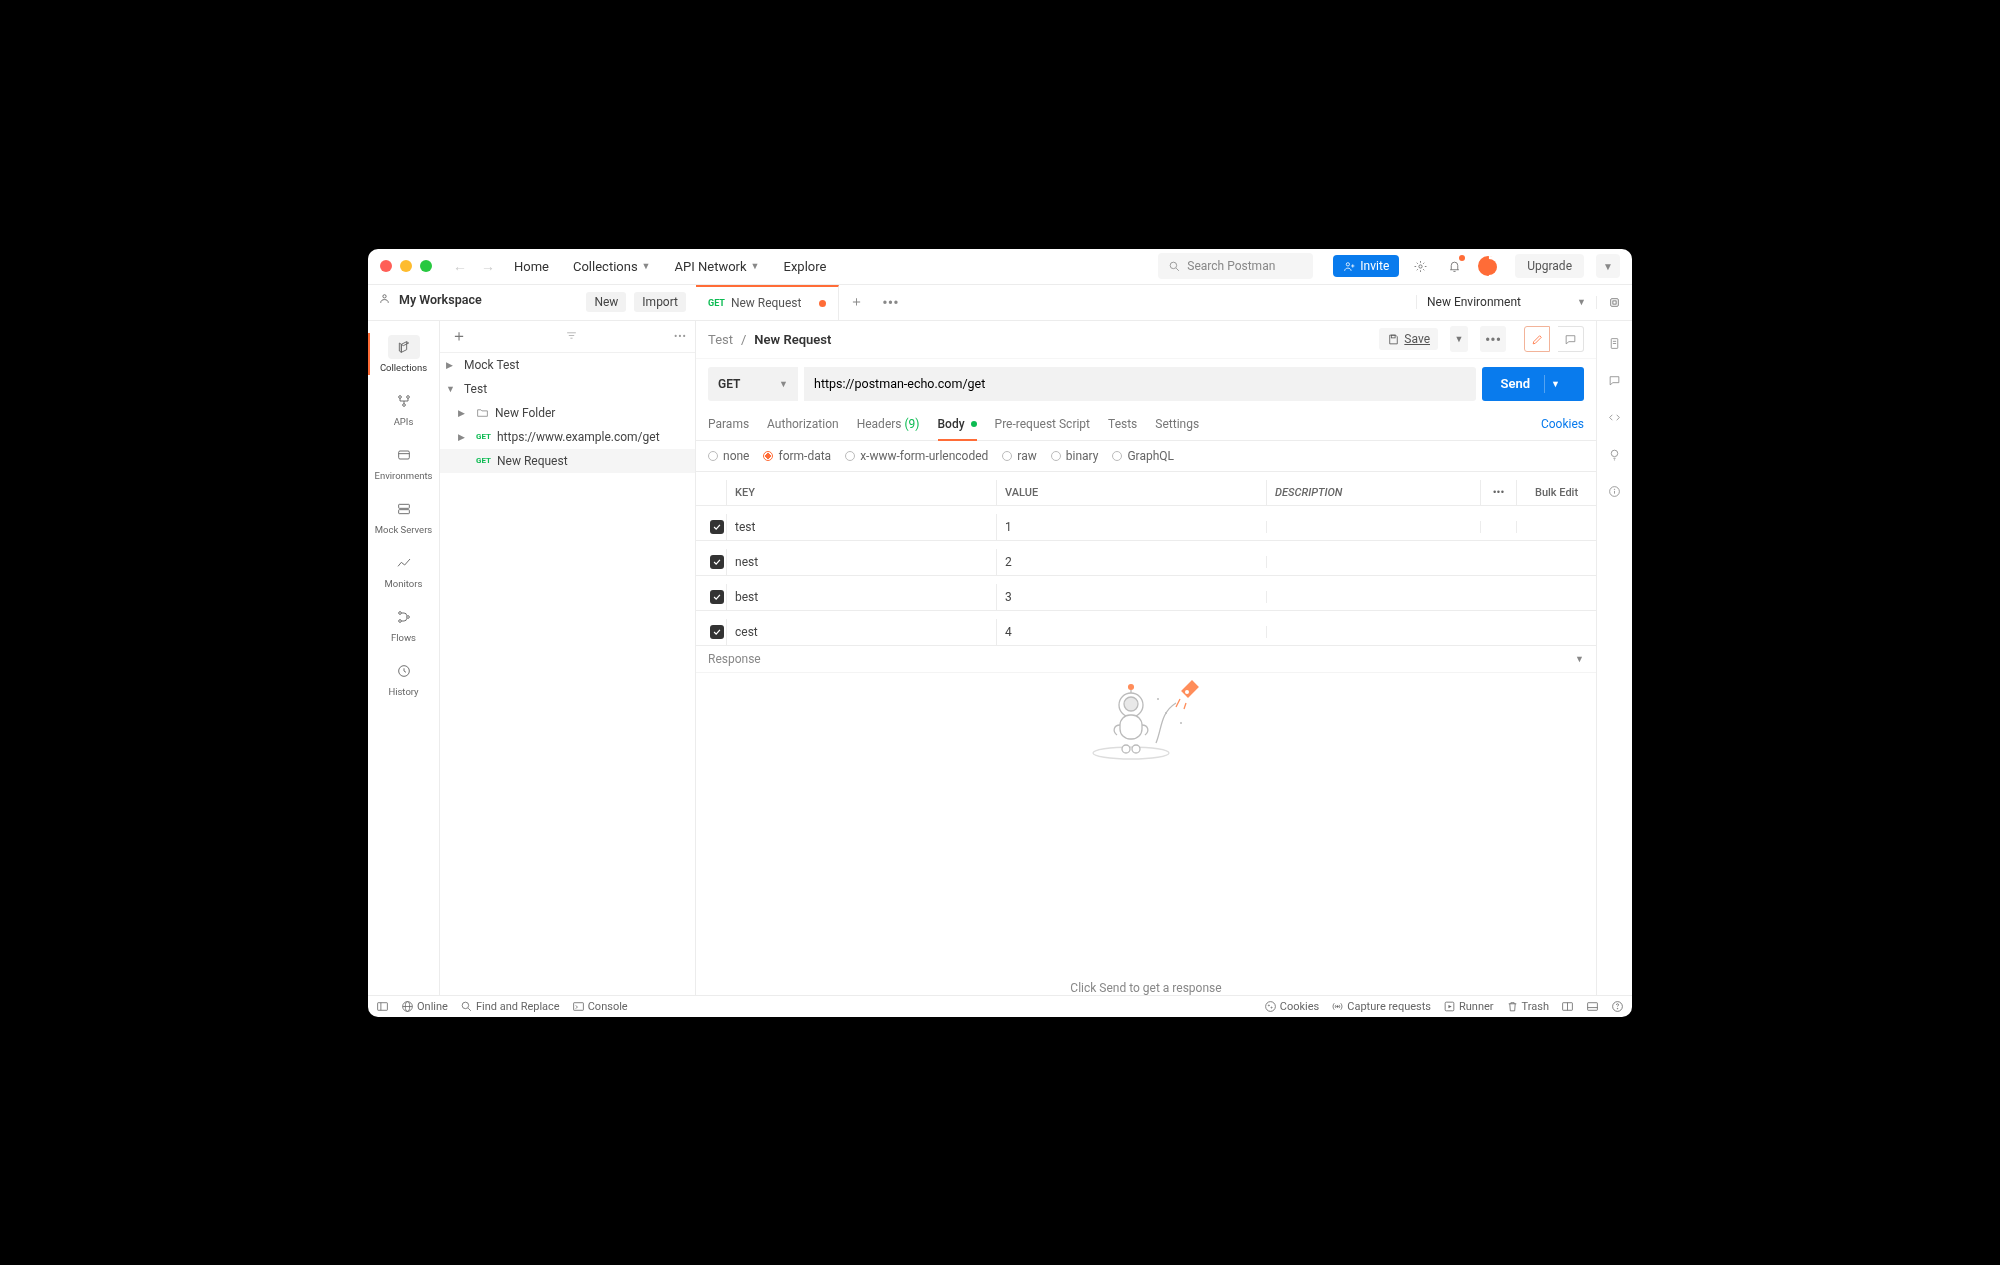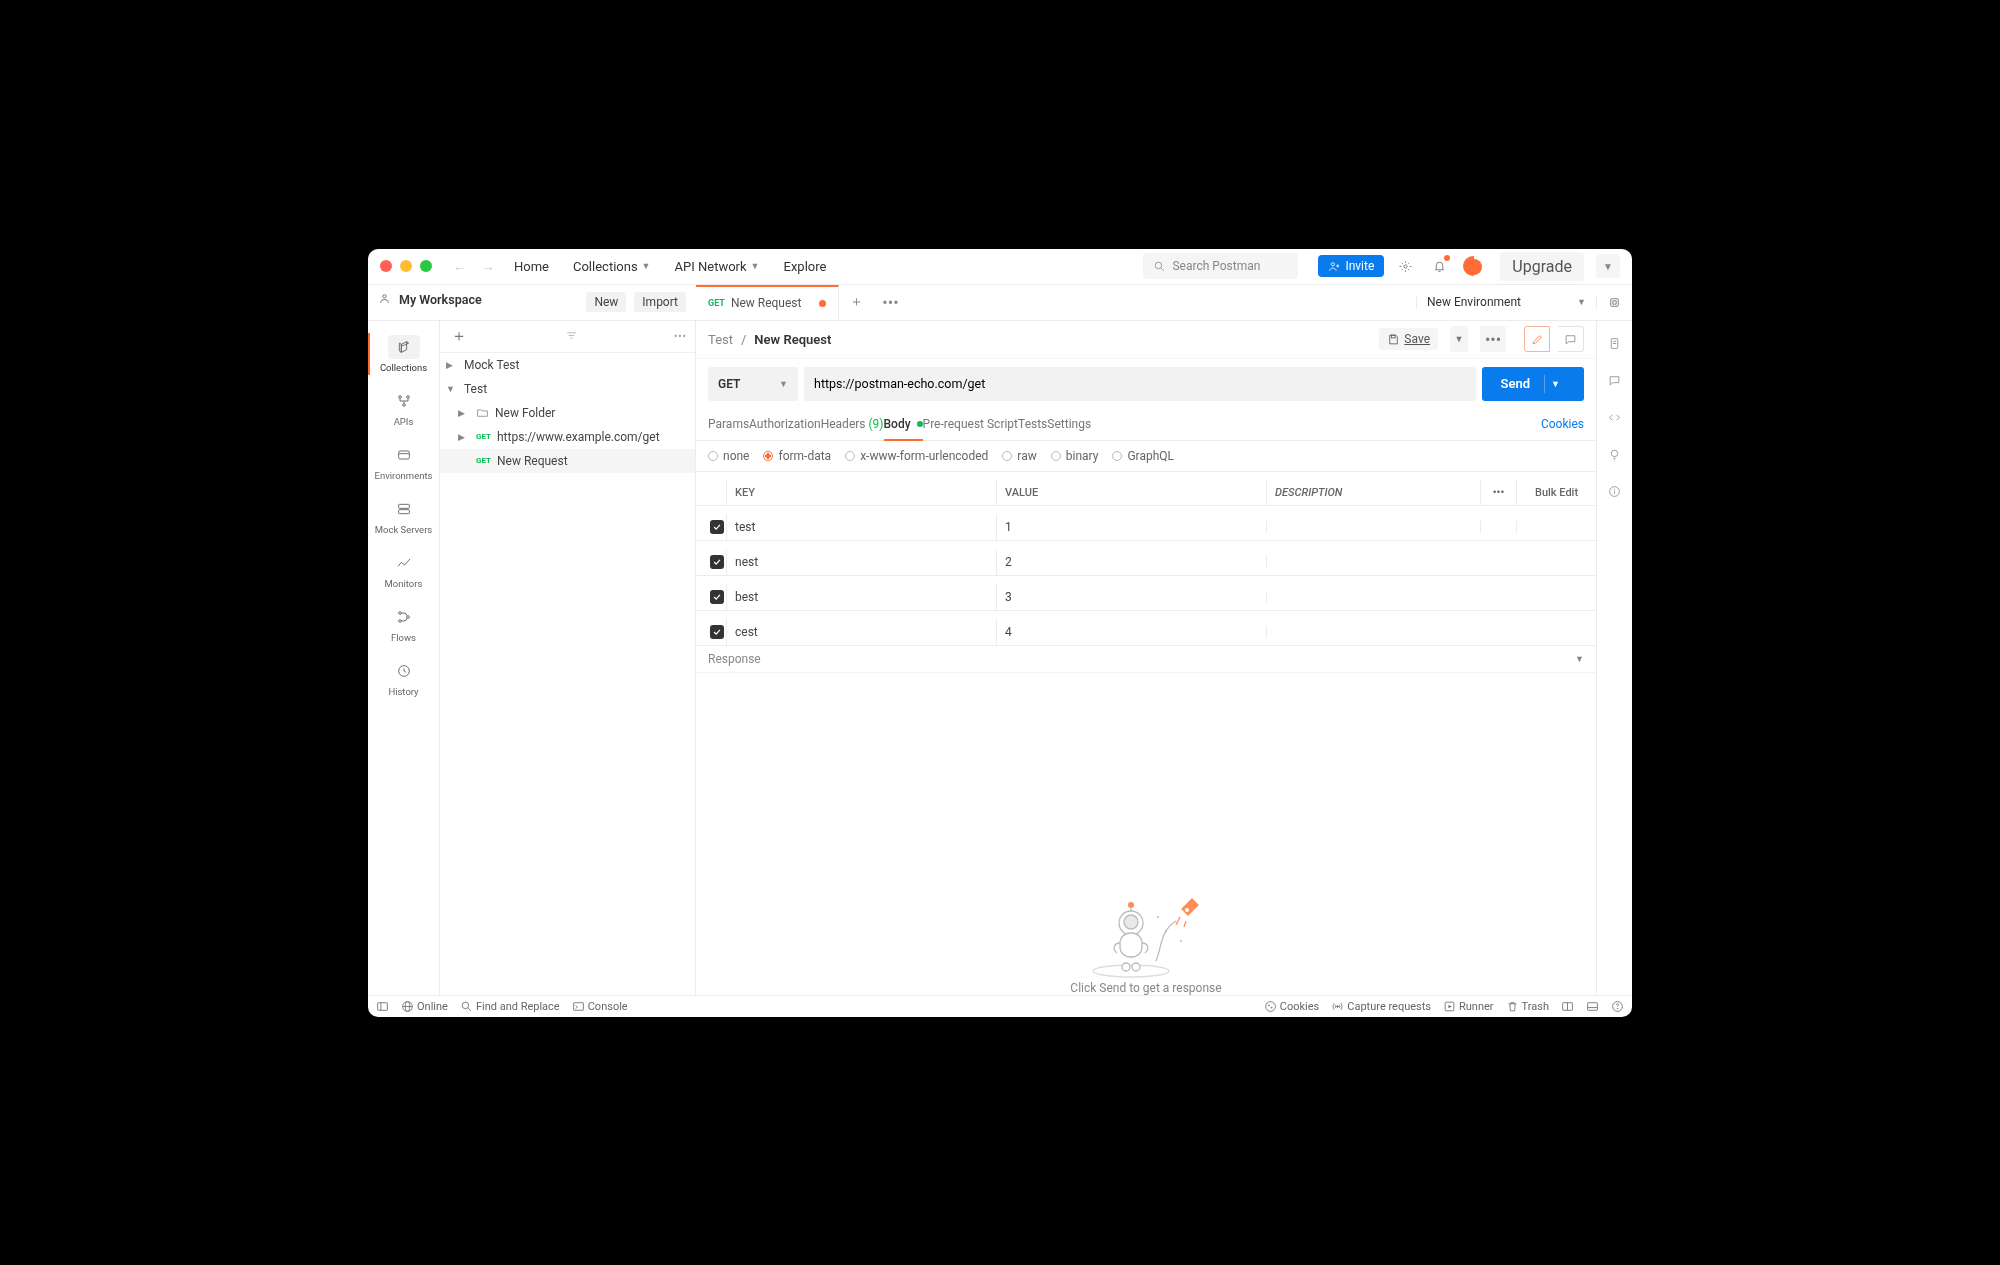--- a/index.html
+++ b/index.html
@@ -11,21 +11,21 @@
 .traffic { display: flex; gap: 8px; margin-right: 10px; }
 .tl { width: 12px; height: 12px; border-radius: 50%; }
 .tl.red { background: #ff5f57; } .tl.yel { background: #febc2e; } .tl.grn { background: #28c840; }
 .nav-arrow { width: 20px; color: #ccc; font-size: 14px; text-align: center; cursor: pointer; }
 .top-link { font-size: 13px; color: #333; padding: 4px 8px; cursor: pointer; display: flex; align-items: center; gap: 4px; }
 .search-box { margin-left: auto; background: #f5f5f5; border-radius: 4px; height: 26px; width: 155px; display: flex; align-items: center; padding: 0 10px; gap: 6px; color: #888; font-size: 12px; }
 .btn-invite { background: #097bed; color: #fff; border-radius: 4px; padding: 4px 10px; font-size: 12px; display: flex; align-items: center; gap: 4px; margin-left: 12px; cursor: pointer; }
 .icon-btn { width: 26px; height: 26px; display: flex; align-items: center; justify-content: center; color: #666; cursor: pointer; position: relative; }
 .avatar { width: 24px; height: 24px; border-radius: 50%; background: #ff6c37; border: 2px solid #fff; position: relative; }
 .avatar::after { content: ""; position: absolute; width: 16px; height: 16px; border: 3px solid #fff; border-radius: 50%; border-bottom-color: transparent; border-left-color: transparent; transform: rotate(45deg); top: 0; left: 0; }
-.upgrade-btn { background: #f5f5f5; border-radius: 4px; padding: 5px 12px; font-size: 16px; color: #555; cursor: pointer; margin-left: 6px; }
+.upgrade-btn { background: #f5f5f5; border-radius: 4px; padding: 5px 12px; font-size: 12px; color: #555; cursor: pointer; margin-left: 6px; }
 .chev-btn { width: 24px; height: 24px; background: #f5f5f5; border-radius: 4px; margin-left: 4px; display: flex; align-items: center; justify-content: center; color: #888; font-size: 10px; cursor: pointer; }
 .dot-badge { position: absolute; top: 2px; right: 2px; width: 6px; height: 6px; background: #ff6c37; border-radius: 50%; }
 
 
 .ws-row { height: 36px; display: flex; align-items: center; border-bottom: 1px solid #ececec; }
 .ws-left { width: 328px; display: flex; padding: 0 10px; gap: 8px; }
 .ws-name { font-size: 12.5px; font-weight: 600; color: #333; }
 .ws-btn { font-size: 12px; color: #444; background: #f2f2f2; border-radius: 3px; padding: 3px 8px; cursor: pointer; }
 .ws-left .spacer { flex: 1; }
 .tabstrip { flex: 1; display: flex; align-items: stretch; height: 100%; }
@@ -70,21 +70,21 @@
 .small-sq { width: 26px; height: 26px; display: flex; align-items: center; justify-content: center; border-radius: 3px; cursor: pointer; color: #777; background: #f5f5f5; margin-left: 4px; }
 .edit-sq { width: 26px; height: 26px; border: 1px solid #f2b399; border-radius: 3px 0 0 3px; display: flex; align-items: center; justify-content: center; color: #ff6c37; cursor: pointer; margin-left: 10px; }
 .cmt-sq { width: 26px; height: 26px; border: 1px solid #e3e3e3; border-left: none; border-radius: 0 3px 3px 0; display: flex; align-items: center; justify-content: center; color: #888; cursor: pointer; }
 
 .url-row { display: flex; padding: 8px 12px; gap: 6px; }
 .method-sel { width: 90px; background: #f2f2f2; border-radius: 3px 0 0 3px; display: flex; align-items: center; padding: 0 10px; font-size: 12px; font-weight: 600; color: #333; cursor: pointer; justify-content: space-between; }
 .url-input { flex: 1; background: #f2f2f2; border: none; padding: 0 10px; font-size: 12.5px; border-radius: 0 3px 3px 0; height: 34px; }
 .send-btn { background: #097bed; color: #fff; border-radius: 3px; padding: 0 18px; font-size: 13px; font-weight: 600; display: flex; align-items: center; gap: 6px; cursor: pointer; }
 .send-split { width: 22px; display: flex; align-items: center; justify-content: center; border-left: 1px solid rgba(255,255,255,.3); margin-left: 8px; height: 18px; font-size: 9px; }
 
-.req-tabs { display: flex; align-items: center; padding: 0 12px; height: 32px; border-bottom: 1px solid #ececec; font-size: 12px; }
+.req-tabs { display: flex; align-items: center; padding: 0 12px; gap: 18px; height: 32px; border-bottom: 1px solid #ececec; font-size: 12px; }
 .req-tab { color: #777; cursor: pointer; position: relative; display: flex; align-items: center; gap: 3px; height: 100%; }
 .req-tab.active { color: #333; font-weight: 500; }
 .req-tab.active::after { content: ""; position: absolute; bottom: -1px; left: 0; right: 0; height: 2px; background: #ff6c37; }
 .req-tab .cnt { color: #0cbb52; }
 .req-tab .grdot { width: 6px; height: 6px; background: #0cbb52; border-radius: 50%; margin-left: 3px; }
 .cookies-link { margin-left: auto; color: #097bed; cursor: pointer; }
 
 .body-types { display: flex; align-items: center; gap: 14px; padding: 8px 12px; font-size: 12px; color: #666; }
 .radio { display: flex; align-items: center; gap: 5px; cursor: pointer; }
 .rdot { width: 10px; height: 10px; border-radius: 50%; border: 1.5px solid #bbb; }
@@ -96,21 +96,21 @@
 .col-key { width: 270px; border-left: 1px solid #ececec; }
 .col-val { width: 270px; border-left: 1px solid #ececec; }
 .col-desc { flex: 1; border-left: 1px solid #ececec; font-style: italic; }
 .col-more { width: 36px; border-left: 1px solid #ececec; text-align: center; cursor: pointer; }
 .col-bulk { width: 80px; border-left: 1px solid #ececec; text-align: center; cursor: pointer; }
 .kv-row { display: flex; font-size: 12px; color: #444; border-bottom: 1px solid #ececec; align-items: center; }
 .chk { width: 14px; height: 14px; background: #333; border-radius: 3px; display: flex; align-items: center; justify-content: center; margin-left: 6px; }
 .chk svg { width: 10px; height: 10px; }
 
 .resp-head { display: flex; align-items: center; justify-content: space-between; padding: 6px 12px; font-size: 12px; color: #888; border-bottom: 1px solid #f4f4f4; cursor: pointer; }
-.resp-body { flex: 1; display: flex; flex-direction: column; align-items: center; justify-content: flex-end; color: #888; font-size: 12px; }
+.resp-body { flex: 1; display: flex; flex-direction: column; align-items: center; justify-content: space-between; color: #888; font-size: 12px; }
 .illus { width: 120px; height: 90px; }
 
 .right-rail { width: 36px; border-left: 1px solid #ececec; display: flex; flex-direction: column; align-items: center; gap: 18px; padding-top: 14px; }
 .right-rail .ri { color: #888; cursor: pointer; }
 
 
 .status { height: 22px; border-top: 1px solid #ececec; display: flex; align-items: center; padding: 0 8px; gap: 12px; font-size: 11px; color: #666; }
 .status .sp { flex: 1; }
 .status .si { display: flex; align-items: center; gap: 3px; cursor: pointer; }
 svg.ic { width: 13px; height: 13px; stroke: currentColor; fill: none; stroke-width: 1.5; }

